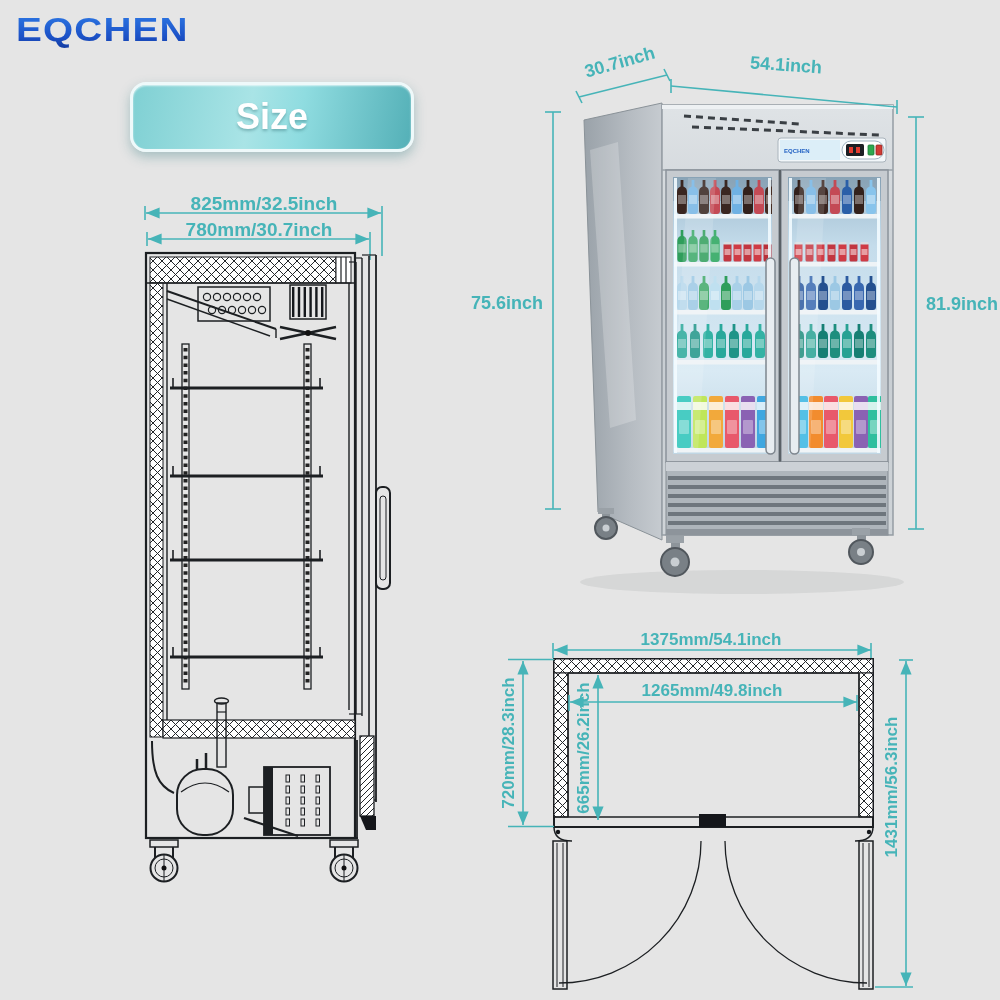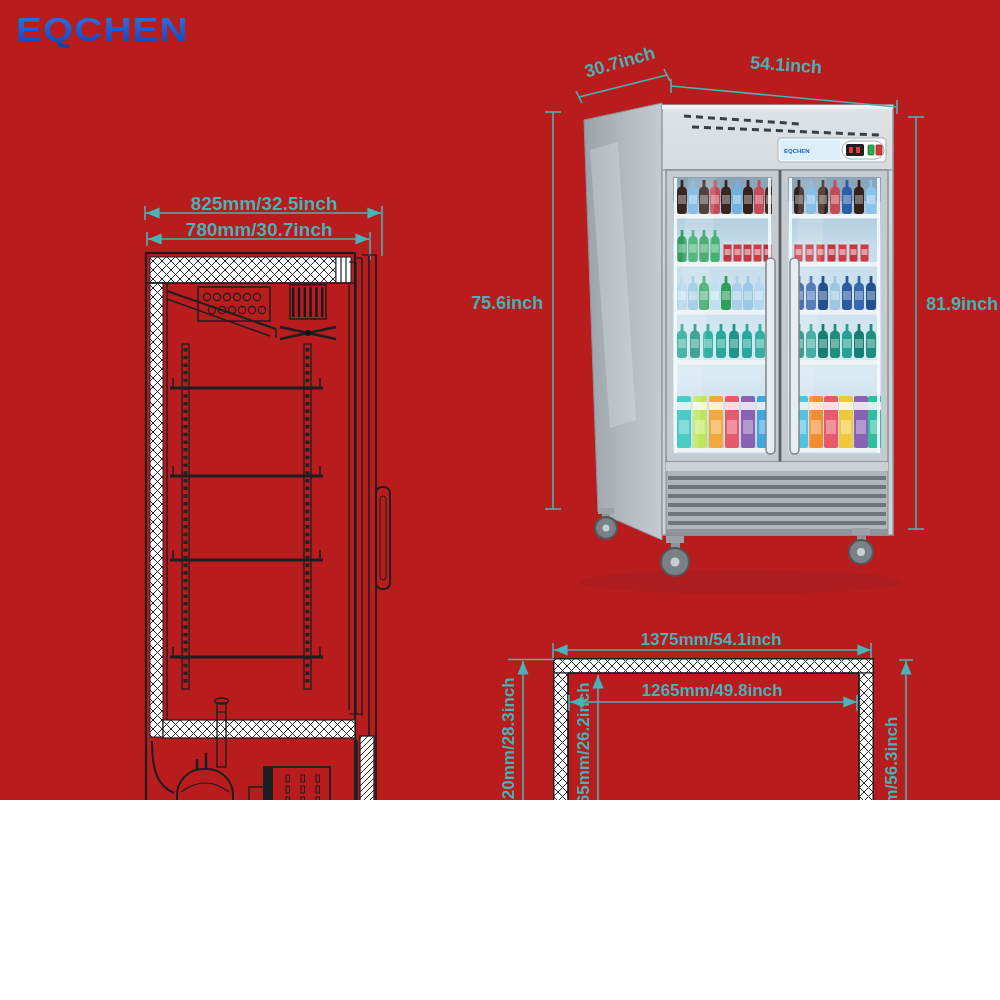--- a/index.html
+++ b/index.html
@@ -1,16 +1,16 @@
 <!DOCTYPE html>
 <html><head>
 <meta charset="utf-8">
 <style>
   html,body{margin:0;padding:0;background:#ffffff;}
-  .stage{position:relative;width:1000px;height:800px;background:#b91c1c;overflow:hidden;
+  .stage{position:relative;width:1000px;height:1000px;background:#e5e5e5;overflow:hidden;
          font-family:"Liberation Sans",sans-serif;}
   .logo{position:absolute;left:16px;top:10px;font-size:34px;font-weight:bold;
         letter-spacing:1px;transform:scaleX(1.14);transform-origin:left center;
         color:#1d5ed6;background:linear-gradient(180deg,#2f7de8 0%,#1b50c6 70%,#123a9e 100%);
         -webkit-background-clip:text;background-clip:text;-webkit-text-fill-color:transparent;}
   .size-badge{position:absolute;left:130px;top:82px;width:278px;height:64px;
         border-radius:16px;display:flex;align-items:center;justify-content:center;
         background:linear-gradient(100deg,#7fd0d3 0%,#a9e4e6 42%,#8fdce0 60%,#54b0b7 100%);
         border:3px solid #eef9fa;
         box-shadow:0 5px 12px rgba(50,120,125,.35), inset 0 1px 2px rgba(255,255,255,.7);}
@@ -23,20 +23,23 @@
   .k{stroke:#1c1f22;fill:none;}
   .dimln{stroke:#46b4b8;stroke-width:1.6;fill:none;}
 </style>
 </head>
 <body>
 
 <div class="stage">
 
   <div class="logo">EQCHEN</div>
 
+  <div class="size-badge">
+    <span>Size</span>
+  </div>
 
   <svg width="1000" height="1000" viewBox="0 0 1000 1000">
     <defs>
       <pattern id="xh" width="9" height="9" patternUnits="userSpaceOnUse">
         <rect width="9" height="9" fill="#ffffff"></rect>
         <path d="M0,9 L9,0 M0,0 L9,9" stroke="#23262a" stroke-width="1"></path>
       </pattern>
       <pattern id="dh" width="6" height="6" patternUnits="userSpaceOnUse">
         <rect width="6" height="6" fill="#ffffff"></rect>
         <path d="M0,6 L6,0" stroke="#23262a" stroke-width="1"></path>

